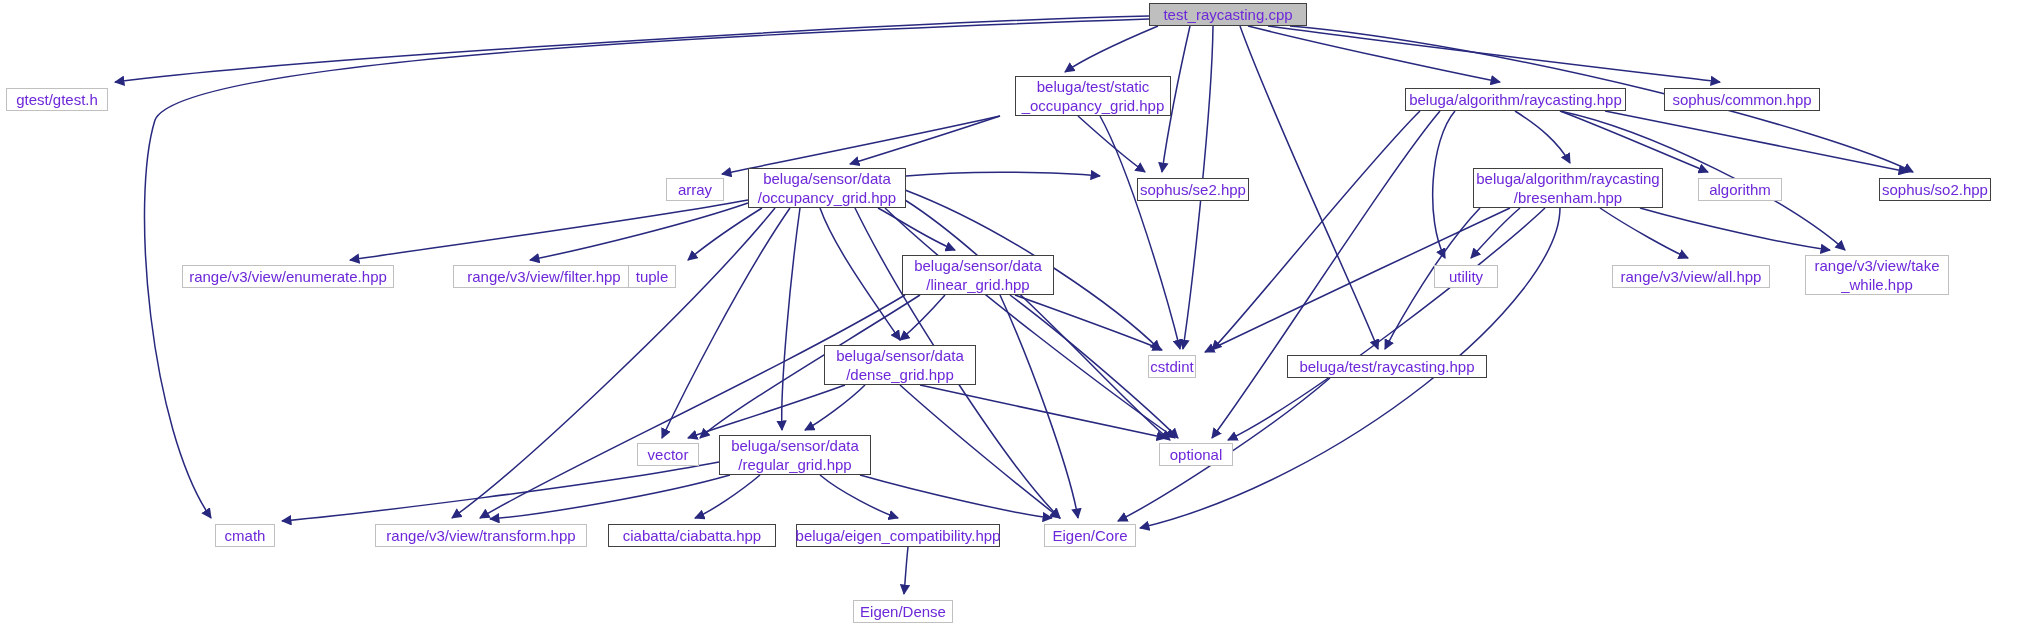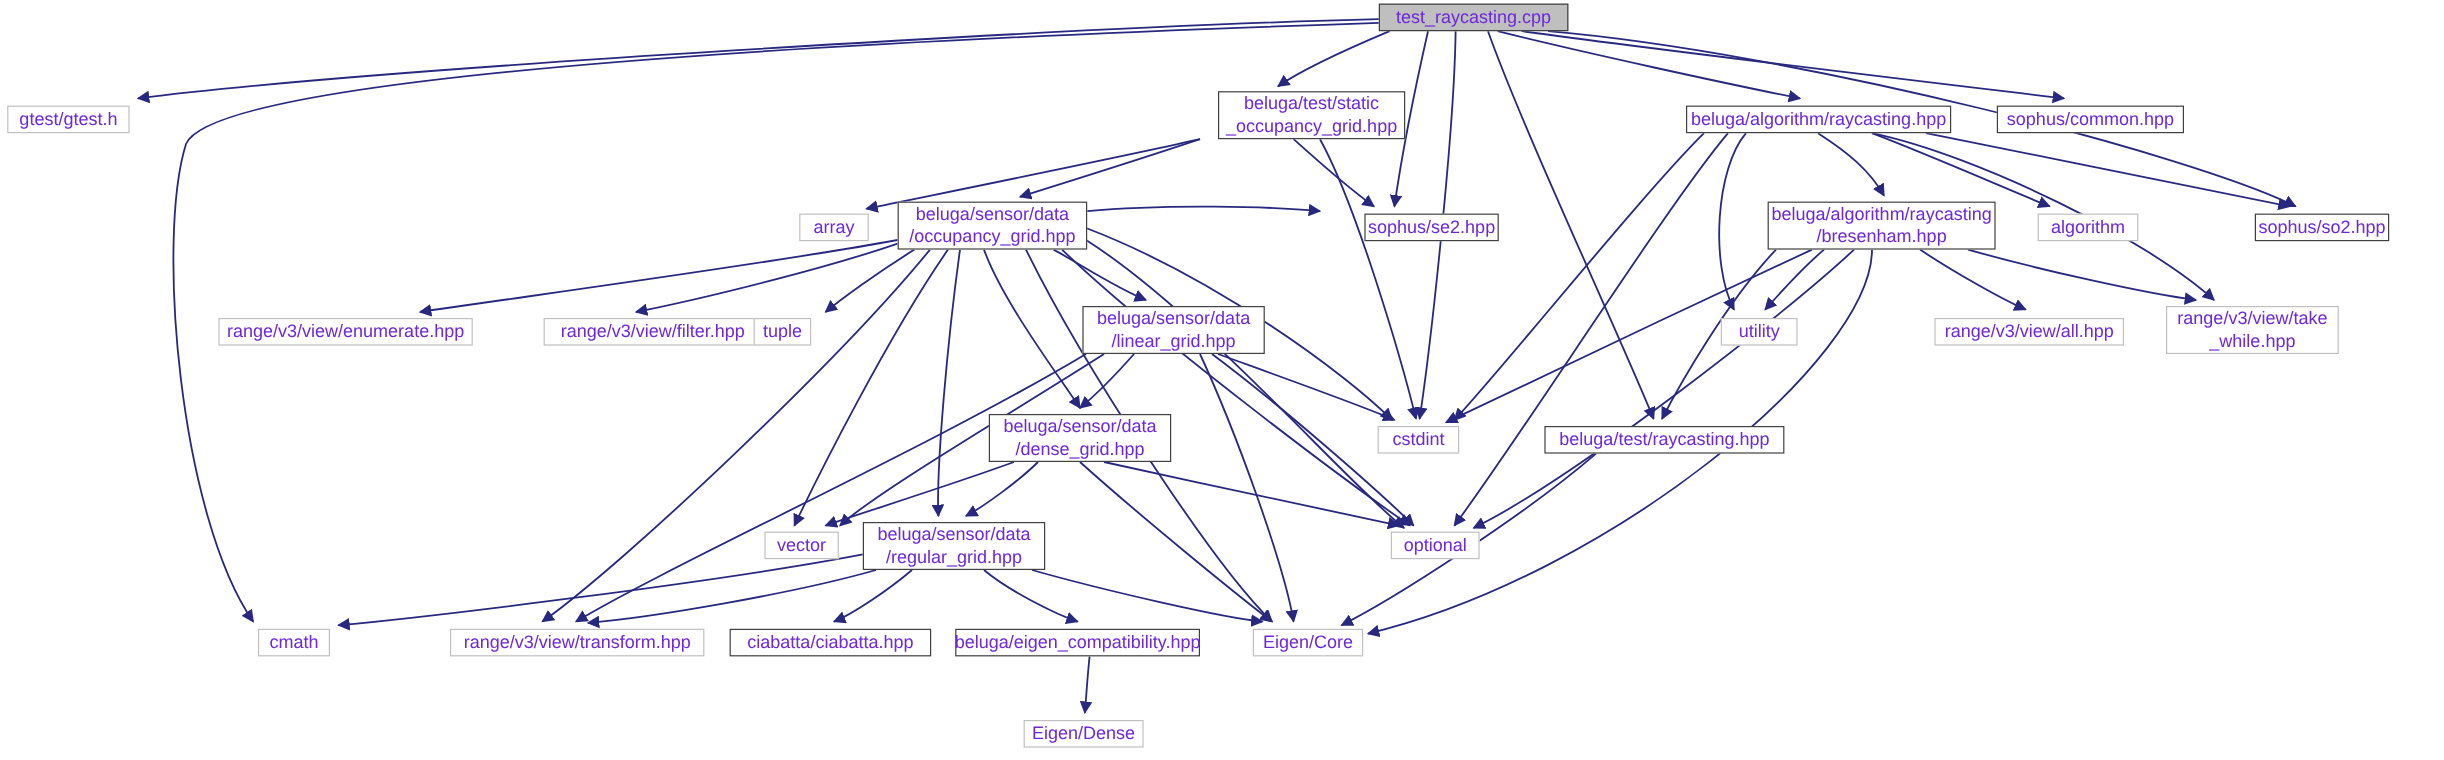--- a/index.html
+++ b/index.html
@@ -144,21 +144,21 @@
       <div class="node sys" style="left: 425px; top: 265px; width: 182px; height: 23px; margin-left: 28px;"><span>range/v3/view/filter.hpp</span></div>
       <div class="node sys" style="left: 628px; top: 265px; width: 48px; height: 23px;"><span>tuple</span></div>
       <div class="node hdr" style="left: 902px; top: 255px; width: 152px; height: 40px;"><span>beluga/sensor/data
 /linear_grid.hpp</span></div>
       <div class="node sys" style="left: 1434px; top: 265px; width: 64px; height: 23px;"><span>utility</span></div>
       <div class="node sys" style="left: 1612px; top: 265px; width: 158px; height: 23px;"><span>range/v3/view/all.hpp</span></div>
       <div class="node sys" style="left: 1805px; top: 255px; width: 144px; height: 40px;"><span>range/v3/view/take
 _while.hpp</span></div>
       <div class="node hdr" style="left: 824px; top: 345px; width: 152px; height: 40px;"><span>beluga/sensor/data
 /dense_grid.hpp</span></div>
-      <div class="node sys" style="left: 1148px; top: 355px; width: 68px; height: 23px;"><span>cstdint</span></div>
+      <div class="node sys" style="left: 1148px; top: 355px; width: 48px; height: 23px;"><span>cstdint</span></div>
       <div class="node hdr" style="left: 1287px; top: 355px; width: 200px; height: 23px;"><span>beluga/test/raycasting.hpp</span></div>
       <div class="node sys" style="left: 637px; top: 443px; width: 62px; height: 23px;"><span>vector</span></div>
       <div class="node hdr" style="left: 719px; top: 435px; width: 152px; height: 40px;"><span>beluga/sensor/data
 /regular_grid.hpp</span></div>
       <div class="node sys" style="left: 1159px; top: 443px; width: 74px; height: 23px;"><span>optional</span></div>
       <div class="node sys" style="left: 215px; top: 524px; width: 60px; height: 23px;"><span>cmath</span></div>
       <div class="node sys" style="left: 375px; top: 524px; width: 212px; height: 23px;"><span>range/v3/view/transform.hpp</span></div>
       <div class="node hdr" style="left: 608px; top: 524px; width: 168px; height: 23px;"><span>ciabatta/ciabatta.hpp</span></div>
       <div class="node hdr" style="left: 796px; top: 524px; width: 204px; height: 23px;"><span>beluga/eigen_compatibility.hpp</span></div>
       <div class="node sys" style="left: 1044px; top: 524px; width: 92px; height: 23px;"><span>Eigen/Core</span></div>

